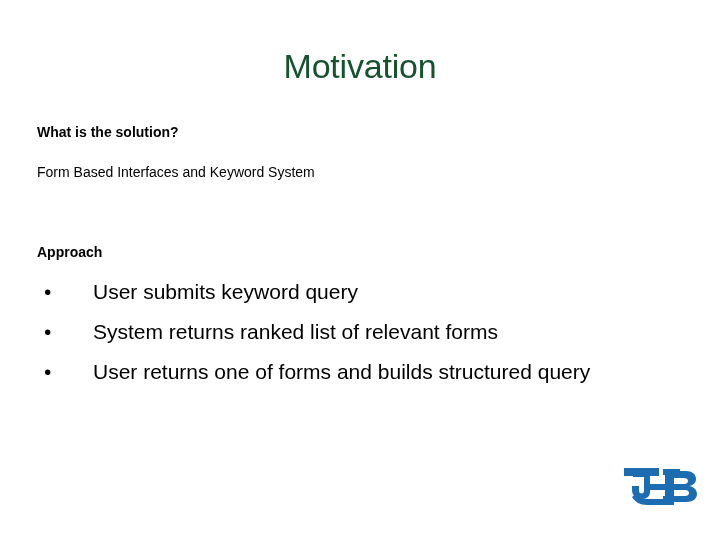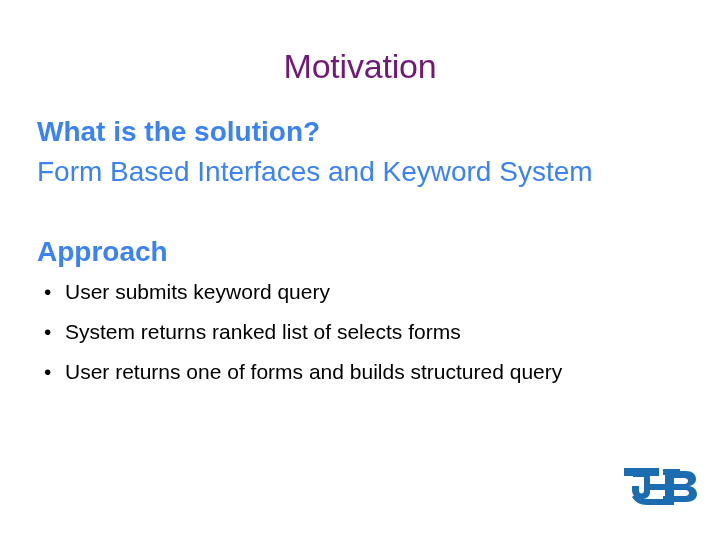--- a/index.html
+++ b/index.html
@@ -26,37 +26,37 @@
   
   .slide-title {
     position: absolute;
     left: 0;
     top: 44px;
     width: 720px;
     text-align: center;
     font-size: 34px;
     font-weight: 400;
     letter-spacing: -0.2px;
-    color: #701a75;
+    color: #14532d;
     line-height: 44px;
     white-space: nowrap;
   }
 
   
   .body-area {
     position: absolute;
     left: 37px;
     top: 112px;
     width: 650px;
   }
 
   .para {
-    font-size: 28px;
+    font-size: 14px;
     line-height: 40px;
-    color: #3b82f6;
+    color: #000000;
     white-space: nowrap;
   }
   .para.bold {
     font-weight: bold;
   }
 
   .spacer {
     height: 40px;
   }
 
@@ -74,20 +74,21 @@
   }
   .bullet-item .bullet-dot {
     position: absolute;
     left: 7px;
     top: 0;
     font-size: 21px;
     line-height: 40px;
   }
   .bullet-item .bullet-text {
     display: block;
+    margin-left: 28px;
   }
   
   .bullet-item.justified {
     padding-right: 0;
   }
   .bullet-item.justified .bullet-text {
     text-align: justify;
     text-align-last: left;
     width: 619px;
     white-space: normal;
@@ -127,21 +128,21 @@
 
     <div class="para bold">Approach</div>
 
     <ul class="bullet-list">
       <li class="bullet-item nowrap">
         <span class="bullet-dot">•</span>
         <span class="bullet-text">User submits keyword query</span>
       </li>
       <li class="bullet-item nowrap">
         <span class="bullet-dot">•</span>
-        <span class="bullet-text">System returns ranked list of selects forms</span>
+        <span class="bullet-text">System returns ranked list of relevant forms</span>
       </li>
       <li class="bullet-item justified">
         <span class="bullet-dot">•</span>
         <span class="bullet-text">User returns one of forms and builds structured query</span>
       </li>
     </ul>
 
   </div>
 
   <div class="ub-logo">

